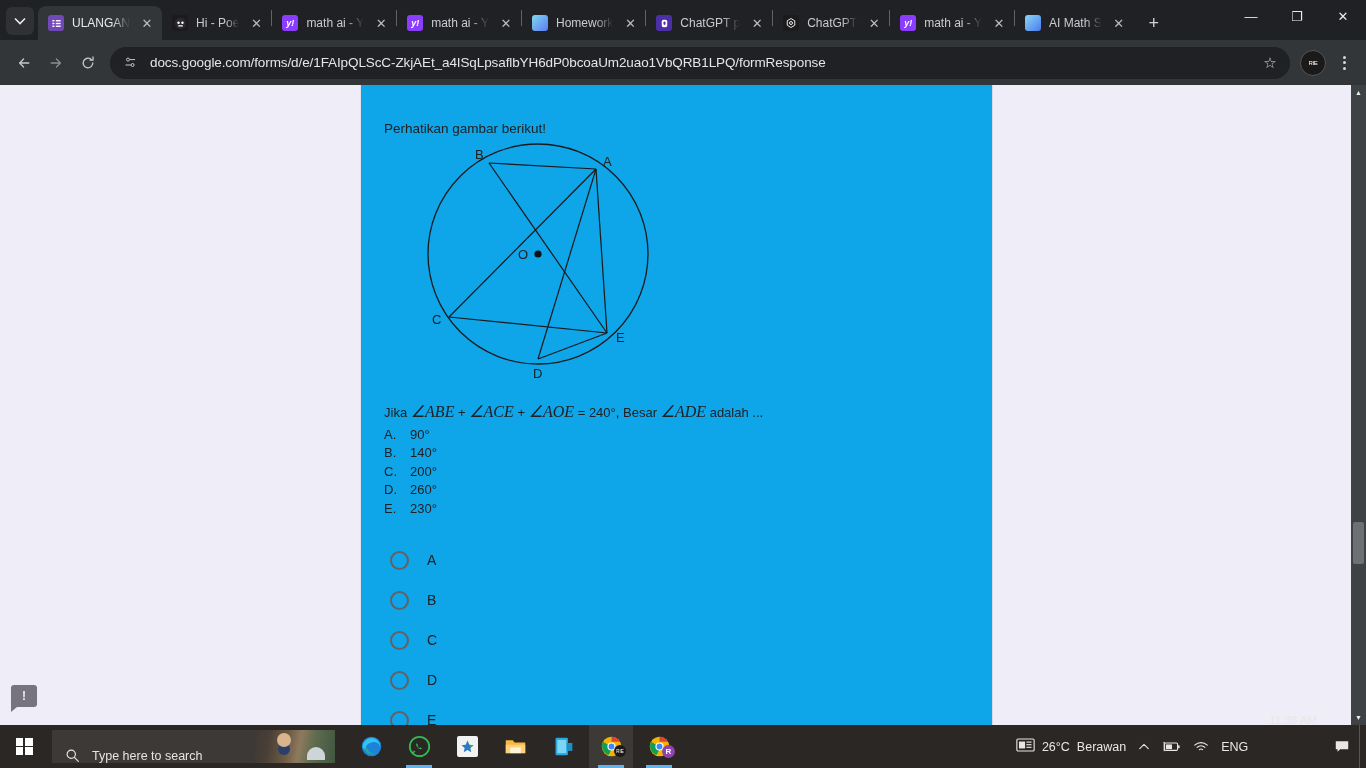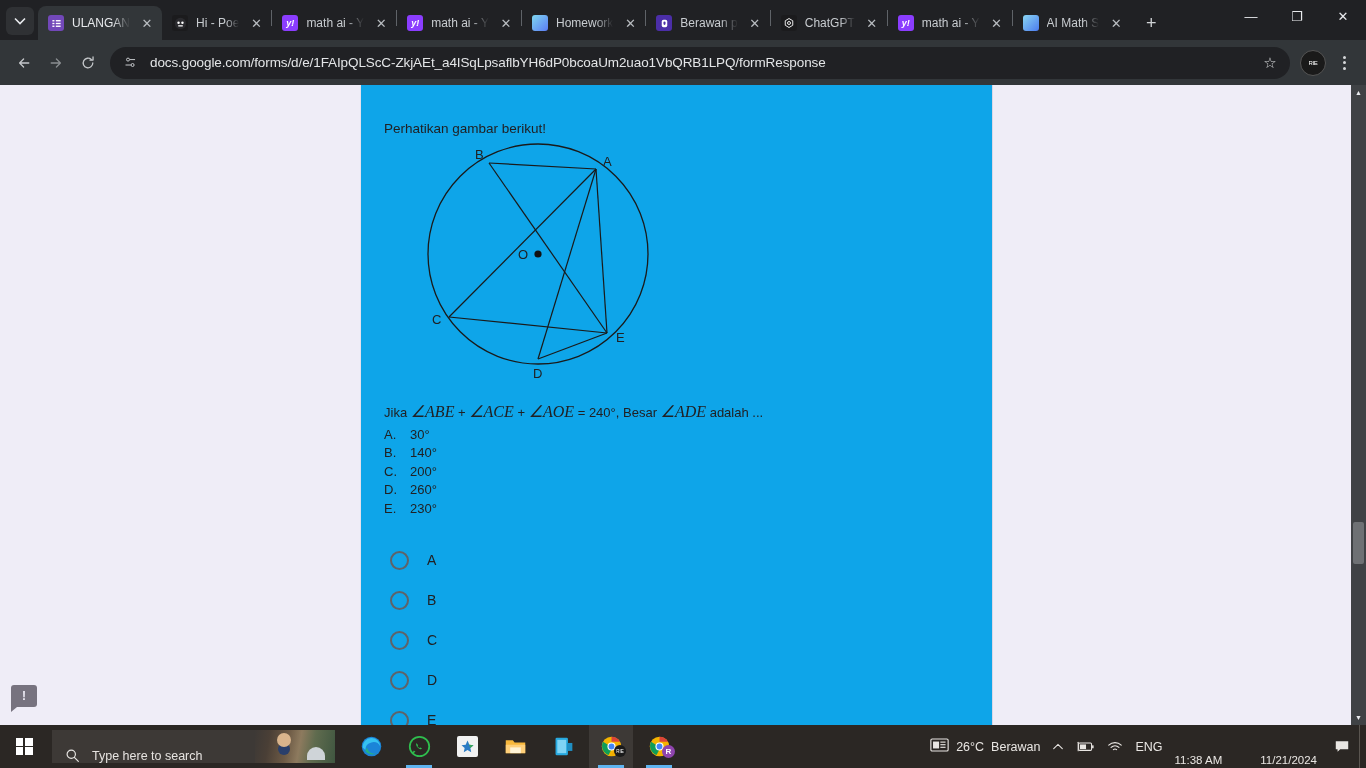--- a/index.html
+++ b/index.html
@@ -205,21 +205,21 @@
   .tbi.active { background: #3d3936; }
   .tbi.active::after, .tbi.run::after {
     content: ""; position: absolute; bottom: 0; left: 9px; right: 9px; height: 3px; background: #5fb4f0;
   }
   .tray { margin-left: auto; display: flex; align-items: center; height: 43px; }
   .tray-item {
     display: flex; align-items: center; height: 43px; padding: 0 6px;
     color: #e9e6e3; font-size: 12.5px; cursor: pointer; gap: 7px;
   }
   .clock {
-    display: flex; flex-direction: row; align-items: flex-end; justify-content: center;
+    display: flex; flex-direction: column; align-items: flex-end; justify-content: center;
     height: 43px; padding: 0 8px 0 6px; color: #e9e6e3; font-size: 11.5px; line-height: 15px;
     cursor: pointer;
     gap: 38px;
   }
   .notif { width: 34px; height: 43px; display: flex; align-items: center; justify-content: center; cursor: pointer; }
   .showdesk { width: 7px; height: 43px; border-left: 1px solid #5a5550; cursor: pointer; }
 </style>
 </head>
 <body>
 
@@ -284,21 +284,21 @@
       </div>
       <div class="tab-sep"></div>
 
       <div class="tab">
         <span class="favicon fv-rec">
           <svg viewBox="0 0 16 16" width="11" height="11">
               <rect x="4" y="2.5" width="8" height="11" rx="2.5" fill="#fff"></rect>
               <rect x="6.5" y="5" width="3" height="5" rx="1.5" fill="#4b2ea8"></rect>
             </svg>
         </span>
-        <span class="tab-title">Berawan p</span>
+        <span class="tab-title">ChatGPT p</span>
         <span class="tab-close">✕</span>
       </div>
       <div class="tab-sep"></div>
 
       <div class="tab">
         <span class="favicon fv-gpt">
           <svg viewBox="0 0 16 16" width="12" height="12">
               <path d="M8 2 L13 5 L13 11 L8 14 L3 11 L3 5 Z" fill="none" stroke="#fff" stroke-width="1.2"></path>
               <circle cx="8" cy="8" r="2" fill="none" stroke="#fff" stroke-width="1.2"></circle>
             </svg>
@@ -401,21 +401,21 @@
           </svg>
         </div>
 
         <div class="q-text">
           <span>Jika </span><span class="mathvar">∠ABE</span><span> + </span><span class="mathvar">∠ACE</span><span> + </span><span class="mathvar">∠AOE</span><span> = 240°</span><span>, Besar </span><span class="mathvar">∠ADE</span><span> adalah ...</span>
         </div>
 
         <div class="opt-list">
           <div class="opt-row">
             <span class="lab">A.</span>
-            <span>30°</span>
+            <span>90°</span>
           </div>
           <div class="opt-row">
             <span class="lab">B.</span>
             <span>140°</span>
           </div>
           <div class="opt-row">
             <span class="lab">C.</span>
             <span>200°</span>
           </div>
           <div class="opt-row">

